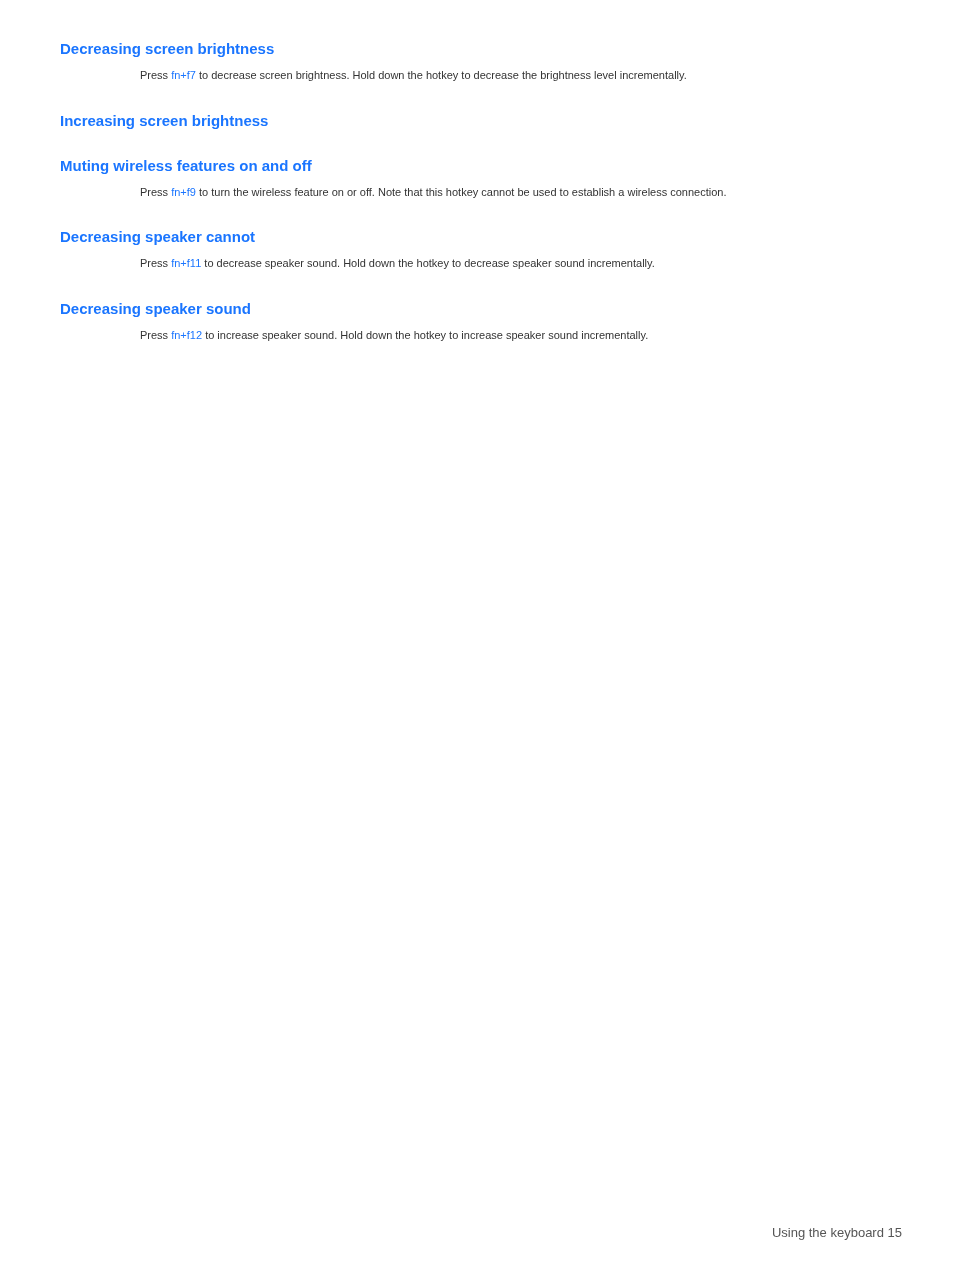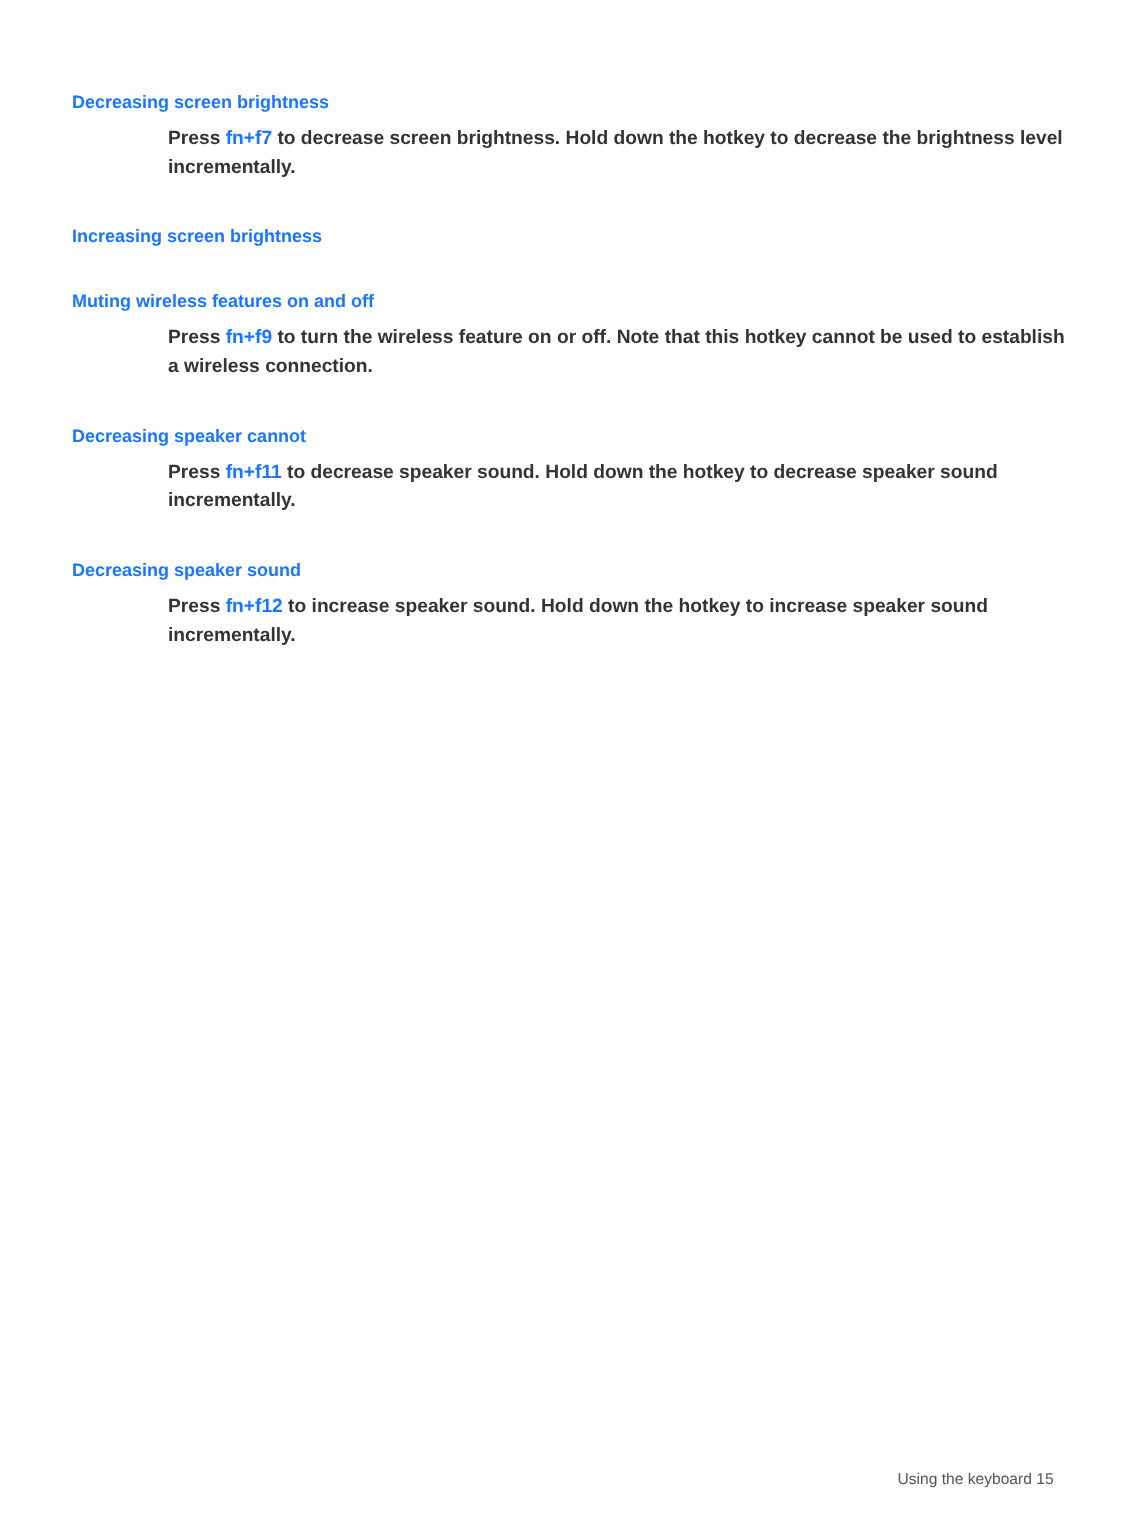--- a/index.html
+++ b/index.html
@@ -18,46 +18,44 @@
       position: relative;
     }
 
     .page-content {
       padding: 40px 60px 80px 60px;
       max-width: 954px;
     }
 
     .section {
       margin-bottom: 28px;
-      margin-top: 37px;
     }
 
     .section-heading {
       color: #1a75ff;
       font-size: 15px;
       font-weight: bold;
       margin-bottom: 10px;
     }
 
     .section-body {
       padding-left: 80px;
       line-height: 1.5;
       color: #333333;
-      font-size: 16px;
-      font-weight: bold;
+      font-size: 11px;
     }
 
     .hotkey {
       color: #1a75ff;
     }
 
     .page-footer {
       position: absolute;
       bottom: 30px;
-      right: 76px;
+      right: 52px;
       font-size: 13px;
       color: #555555;
     }
   </style>
 </head>
 <body>
 
 <div class="page-content">
 
 <div class="section">

